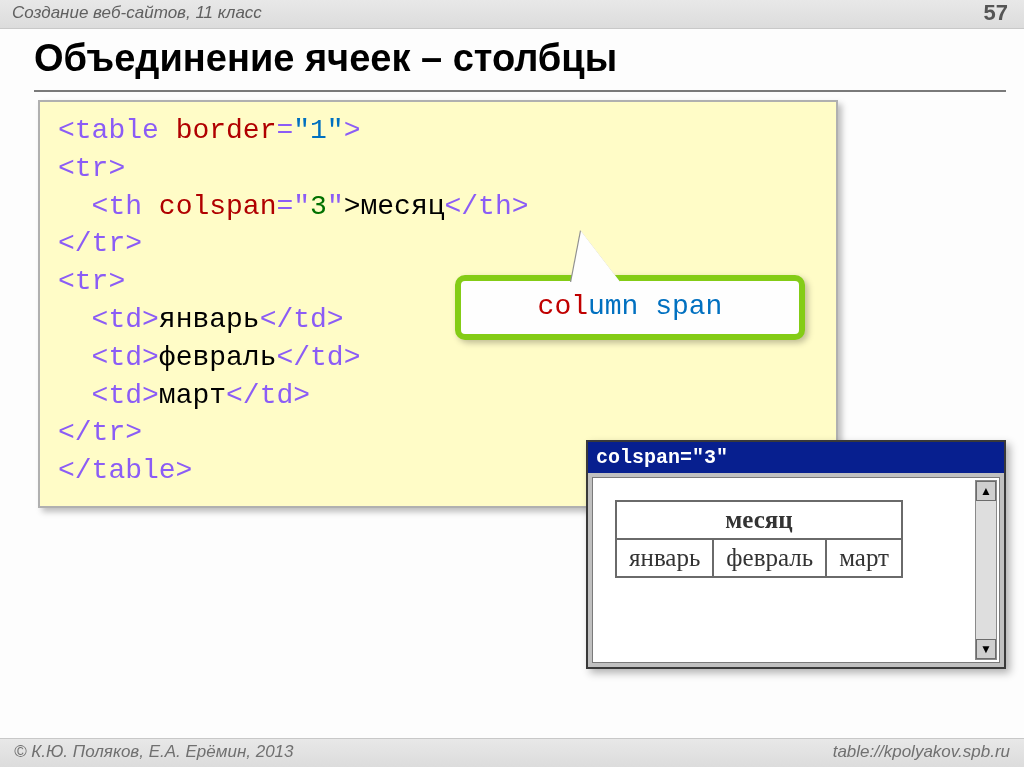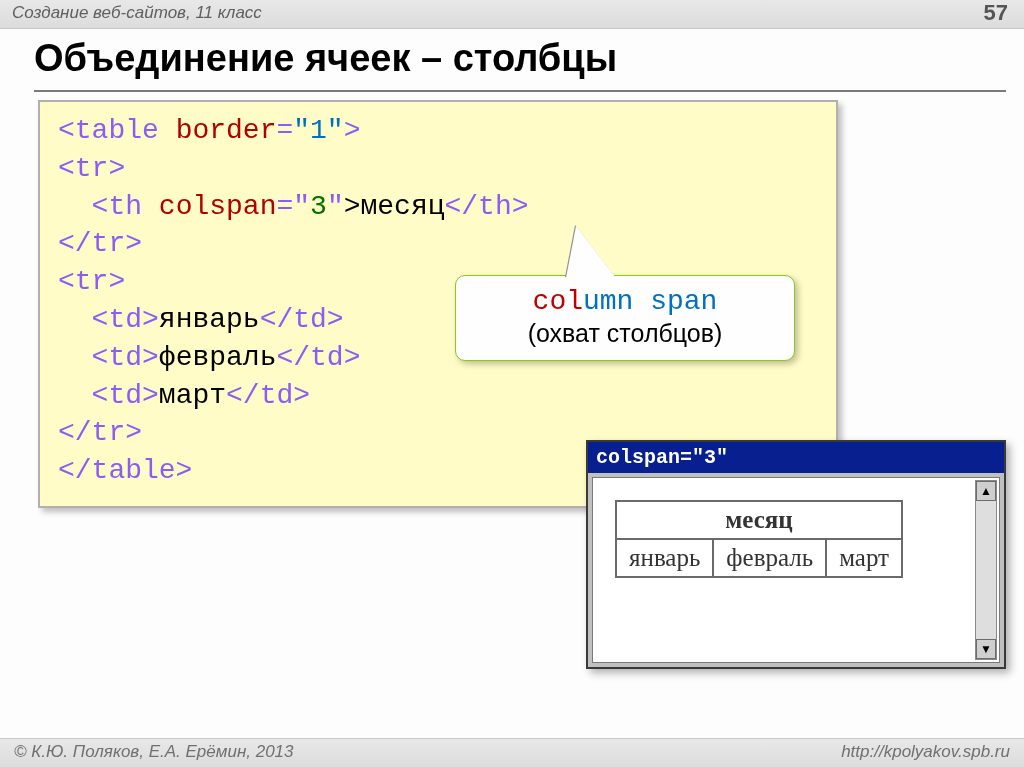--- a/index.html
+++ b/index.html
@@ -75,21 +75,21 @@
   .tok-val   { color: #0070c0; }
   .tok-num   { color: #000; }
   .tok-col   { color: #b00000; }
   .callout {
     position: absolute;
     left: 455px;
     top: 275px;
     width: 310px;
     padding: 10px 14px 12px 14px;
     background: #fefefe;
-    border: 1px solid #84cc16;
+    border: 6px solid #84cc16;
     border-radius: 10px;
     box-shadow: 3px 3px 6px rgba(0,0,0,0.25);
     text-align: center;
   }
   .callout .top {
     font-family: "Courier New", monospace;
     font-size: 28px;
   }
   .callout .top .em  { color: #c00000; }
   .callout .top .rest{ color: #0070c0; }
@@ -219,21 +219,20 @@
 <span class="tok-tag">  &lt;td&gt;</span><span>февраль</span><span class="tok-tag">&lt;/td&gt;</span>
 <span class="tok-tag">  &lt;td&gt;</span><span>март</span><span class="tok-tag">&lt;/td&gt;</span>
 <span class="tok-tag">&lt;/tr&gt;</span>
 <span class="tok-tag">&lt;/table&gt;</span></pre>
   </div>
 
   <div class="callout">
     <div class="top">
       <span class="em">col</span><span class="rest">umn span</span>
     </div>
-    <div class="bot">(охват столбцов)</div>
   </div>
 
   <div class="browser">
     <div class="titlebar">colspan="3"</div>
     <div class="client">
       <table>
         <tbody>
             <tr>
           <th colspan="3">месяц</th>
         </tr>
@@ -250,16 +249,16 @@
         </div>
         <div class="scrollbtn down">
           <span>▼</span>
         </div>
       </div>
     </div>
   </div>
 
   <div class="footer">
     <span class="left">© К.Ю. Поляков, Е.А. Ерёмин, 2013</span>
-    <span class="right">http://kpolyakov.spb.ru</span>
+    <span class="right">table://kpolyakov.spb.ru</span>
   </div>
 
 </div>
 
 </body></html>

